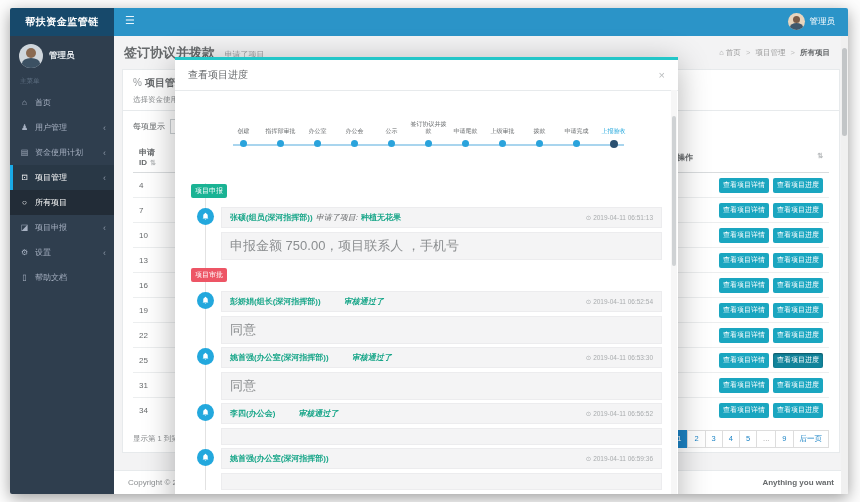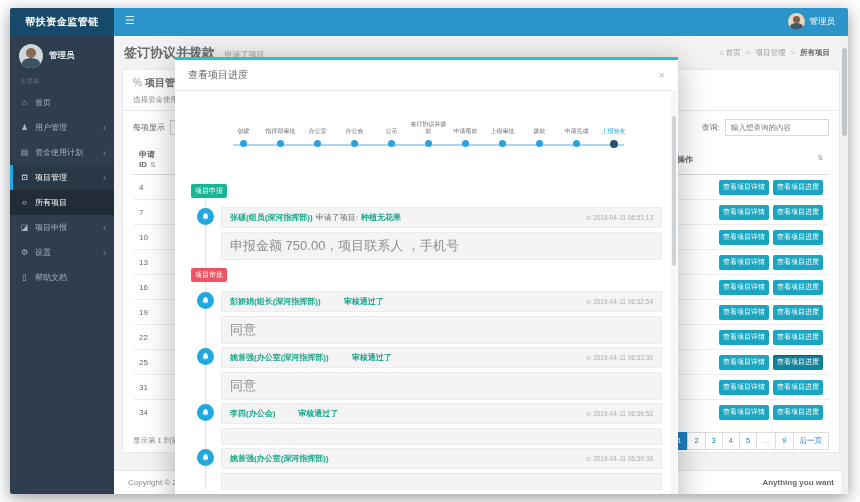--- a/index.html
+++ b/index.html
@@ -96,21 +96,21 @@
   .timeline { position:relative; margin:20px 16px 0 16px; }
   .rail { position:absolute; left:14px; top:4px; bottom:0; width:1px; background:#e2e2e2; }
   .tbadge { position:relative; z-index:2; display:inline-block; color:#fff; font-size:7px; padding:2px 4px; border-radius:2px; margin-bottom:9px; }
   .tbadge.green { background:#1ab394; }
   .tbadge.red { background:#ed5565; }
   .entry { position:relative; margin:0 0 3px 30px; z-index:2; }
   .entry-icon { position:absolute; left:-24px; top:1px; width:17px; height:17px; border-radius:50%; background:#23a8dd;
                 display:flex; align-items:center; justify-content:center; }
   .entry-title { display:flex; align-items:center; background:#f4f4f5; border:1px solid #ececee; padding:4px 8px; font-size:8px; }
   .t-name { color:#18a689; font-weight:bold; }
-  .t-action { color:#676a6c; margin-left:3px; }
+  .t-action { color:#676a6c; margin-left:3px;font-style:italic; }
   .t-action.green { color:#18a689; font-weight:bold;padding-left:20px; }
   .t-link { color:#18a689; margin-left:3px; font-weight:bold; }
   .t-time { margin-left:auto; color:#a9acae; font-size:6.5px; white-space:nowrap; padding-left:8px; }
   .t-time .glyph { margin-right:2px; }
   .entry-body { background:#f4f4f5; border:1px solid #ececee; margin-top:4px; padding:4px 8px; font-size:13px; color:#8b8e90; min-height:17px; }
 </style>
 </head>
 <body>
 
 <div class="window">
@@ -191,24 +191,20 @@
           <span class="glyph">%</span><span>项目管理</span>
         </div>
         <div class="plan-label">选择资金使用计划:</div>
       </div>
 
       <div class="toolbar">
         <span>每项显示</span>
         <span class="select-box">
           <span>10</span>
           <span class="caret">▼</span>
-        </span>
-        <span class="search-area">
-          <span>查询:</span>
-          <input type="text" placeholder="输入想查询的内容" style="">
         </span>
       </div>
 
       <table class="grid">
         <thead>
           <tr>
             <th class="col-id"><span>申请ID</span><span class="sort">⇅</span></th>
             <th class="col-name"><span>项目名称</span></th>
             <th class="col-status">
                 <span class="sort" style="float:right">⇅</span>

